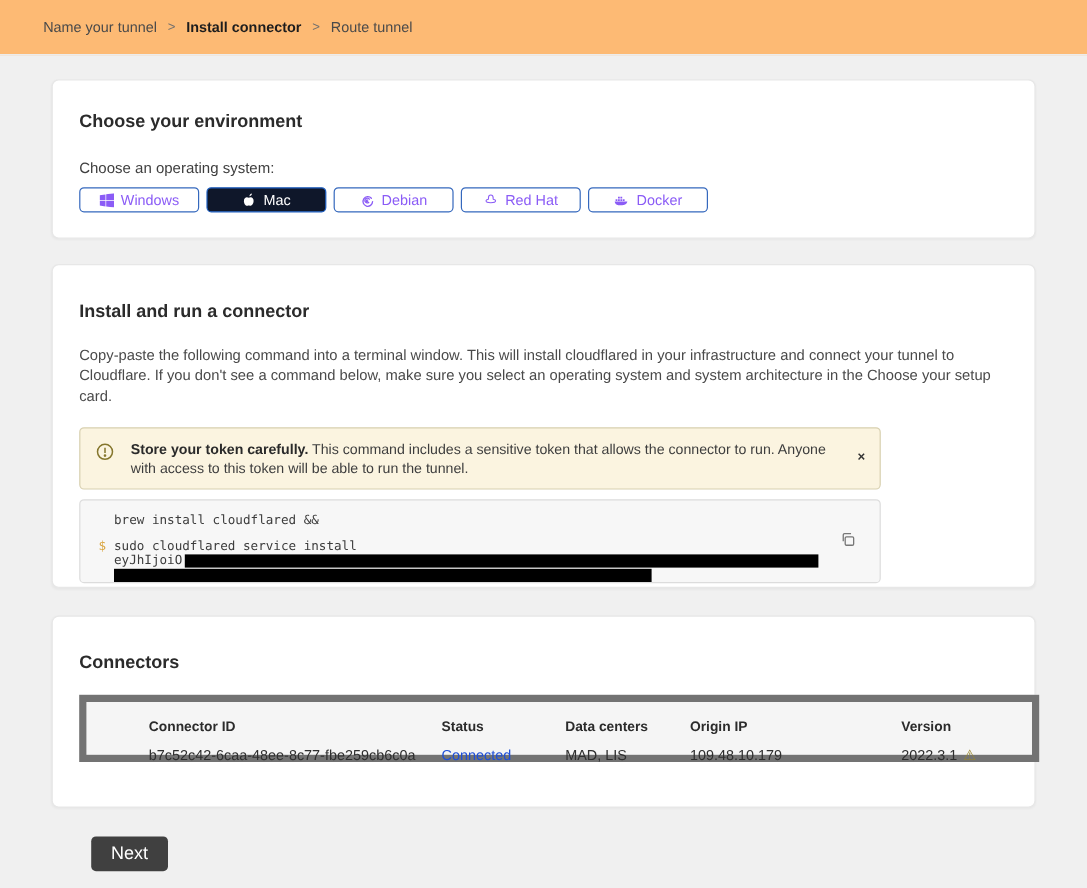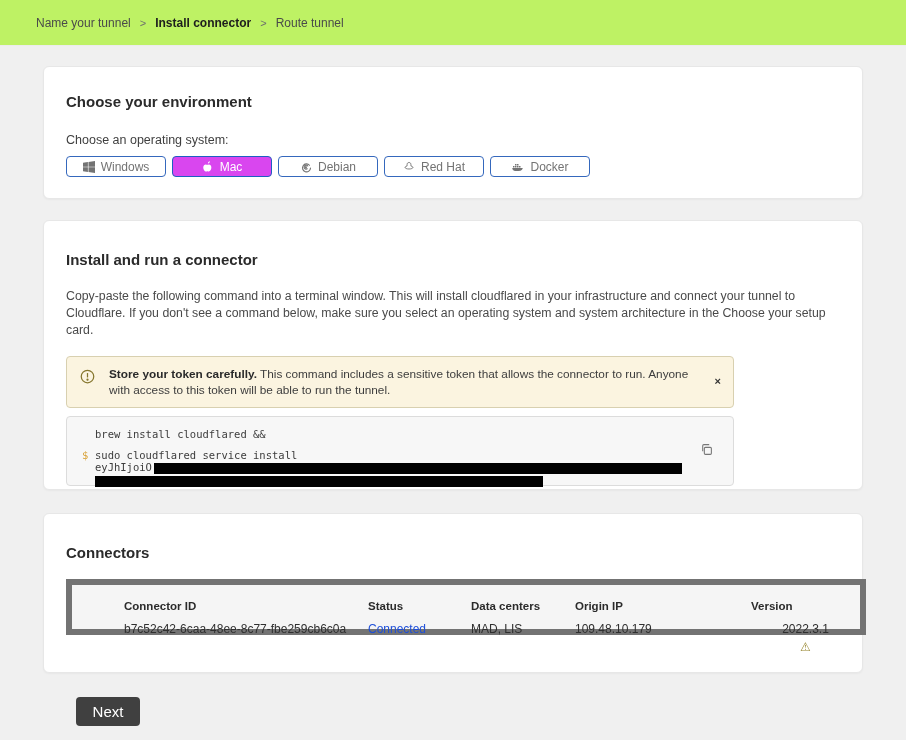--- a/index.html
+++ b/index.html
@@ -5,21 +5,21 @@
   * { margin:0; padding:0; box-sizing:border-box; }
   html,body { width:906px; height:740px; }
   body {
     font-family:"Liberation Sans", sans-serif;
     background:#f0f0f0;
     color:#2b2b2b;
     overflow:hidden;
   }
   
   .topbar {
-    height:46px; background:#bef264;
+    height:46px; background:#fdba74;
     display:flex; align-items:center;
     padding-left:36px;
     border-bottom:1px solid #ececec;
   }
   .crumb { font-size:12px; color:#4a4a4a; }
   .crumb.active { font-weight:bold; color:#1d1d1d; }
   .crumb-sep { font-size:11px; color:#6e6e6e; margin:0 9px; }
 
   
   .content { padding:0 43px; }
@@ -34,26 +34,26 @@
   
   .card-env { margin-top:20px; height:133px; padding:26px 22px; }
   .os-label { margin-top:23px; font-size:12.5px; color:#3f3f3f; }
   .os-row { margin-top:9px; display:flex; gap:6px; }
   .os-btn {
     width:100px; height:21px;
     display:flex; align-items:center; justify-content:center; gap:6px;
     background:#ffffff;
     border:1px solid #3568bd;
     border-radius:4px;
-    color:#737373;
+    color:#8b5cf6;
     font-size:12px;
     cursor:pointer;
   }
   .os-btn svg { display:block; }
-  .os-btn.selected { background:#d946ef; border-color:#1e5fc1; color:#ffffff; }
+  .os-btn.selected { background:#0f172a; border-color:#1e5fc1; color:#ffffff; }
 
   
   .card-install { margin-top:21px; height:270px; padding:30px 22px 28px; }
   .install-desc {
     margin-top:20px; font-size:12.3px; line-height:17px; color:#4a4a4a;
     max-width:800px;
   }
   .warn-banner {
     margin-top:17px; width:668px; min-height:50px;
     background:#fbf4e0; border:1px solid #d8d0b0; border-radius:4px;
@@ -98,21 +98,21 @@
     background:#f5f5f5; border:6px solid #737373;
     padding:15px 0 0 52px;
   }
   .conn-row {
     display:grid;
     grid-template-columns:244px 103px 104px 176px 1fr;
   }
   .conn-head { font-size:11.5px; font-weight:bold; color:#2b2b2b; }
   .conn-vals { margin-top:10px; font-size:12px; color:#2f2f2f; }
   .status-connected { color:#1d4ed8; }
-  .version-cell { display:flex; align-items:center; gap:5px;flex-direction:column; }
+  .version-cell { display:flex; align-items:center; gap:5px; }
   .warn-tri { color:#97862f; font-size:12px; line-height:12px; }
 
   
   .next-btn {
     margin:24px 0 0 33px;
     width:64px; height:29px;
     background:#404040; color:#ffffff;
     border:none; border-radius:4px;
     font-size:15px; font-family:"Liberation Sans", sans-serif;
     cursor:pointer;

